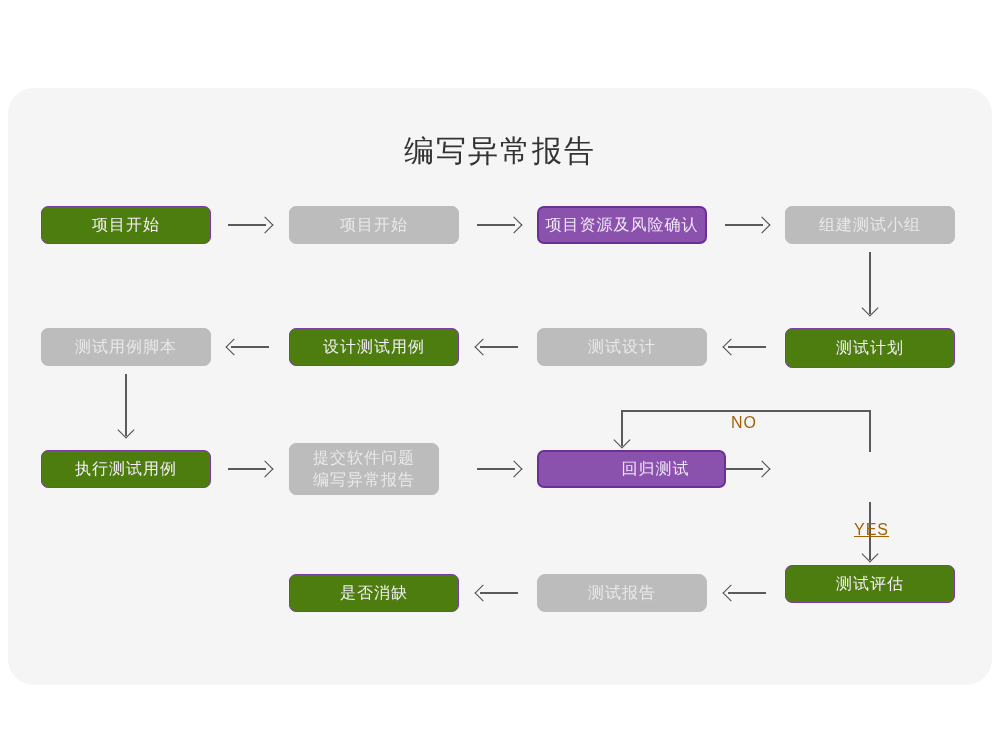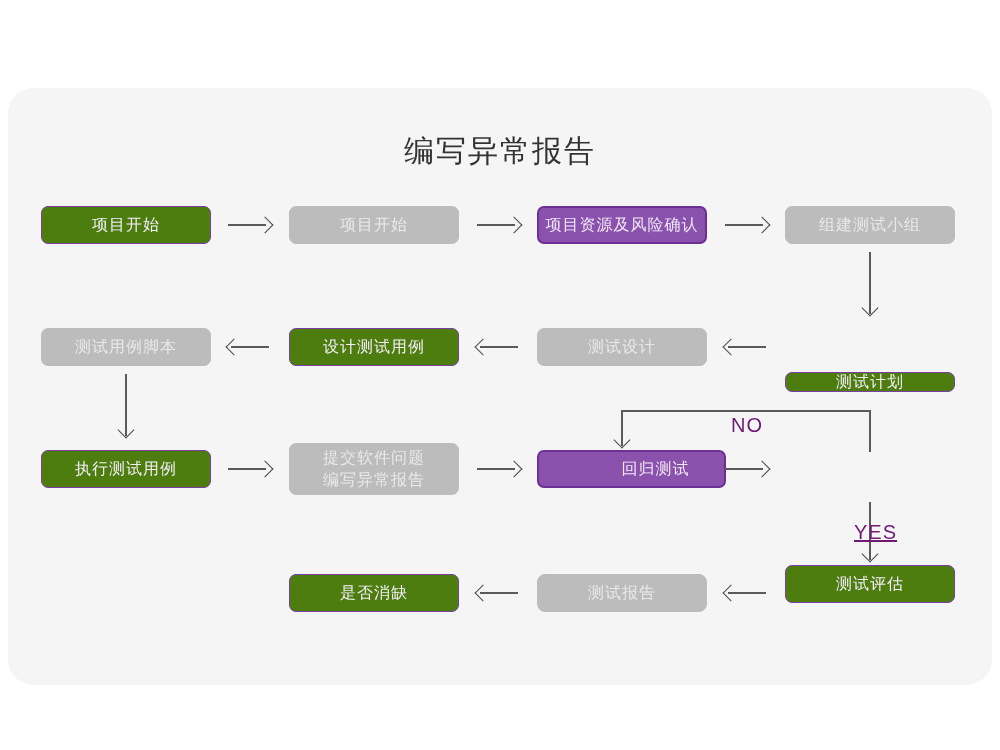--- a/index.html
+++ b/index.html
@@ -92,22 +92,22 @@
     height: 11px;
     border-top: 1.6px solid #4a4a4a;
     border-right: 1.6px solid #4a4a4a;
   }
   .head.right { transform: rotate(45deg); }
   .head.left  { transform: rotate(225deg); }
   .head.down  { transform: rotate(135deg); }
 
   .edge-label {
     position: absolute;
-    font-size: 20px;
-    color: #701a75;
+    font-size: 16px;
+    color: #a16207;
     letter-spacing: 1px;
     font-family: "Liberation Sans", sans-serif;
   }
 </style>
 </head>
 <body>
 
 <div id="canvas">
 
   <div id="panel"></div>
@@ -142,31 +142,31 @@
   <div class="node solid" style="left:289px; top:328px; width:170px; height:38px;">设计测试用例</div>
 
   <div class="conn h-line" style="left:480px; top:346px; width:38px;"></div>
   <div class="head left" style="left:477px; top:341px;"></div>
 
   <div class="node muted" style="left:537px; top:328px; width:170px; height:38px;">测试设计</div>
 
   <div class="conn h-line" style="left:728px; top:346px; width:38px;"></div>
   <div class="head left" style="left:725px; top:341px;"></div>
 
-  <div class="node solid" style="left:785px; top:328px; width:170px; height:20px;margin-top:44px;">测试计划</div>
+  <div class="node solid" style="left:785px; top:328px; width:170px; height:40px;">测试计划</div>
 
   <div class="conn v-line" style="left:125px; top:374px; height:62px;"></div>
   <div class="head down" style="left:120px; top:424px;"></div>
 
   <div class="node solid" style="left:41px; top:450px; width:170px; height:38px;">执行测试用例</div>
 
   <div class="conn h-line" style="left:228px; top:468px; width:38px;"></div>
   <div class="head right" style="left:259px; top:463px;"></div>
 
-  <div class="node muted" style="left:289px; top:443px; width:170px; height:52px;">提交软件问题
+  <div class="node muted" style="left:289px; top:443px; width:150px; height:52px;">提交软件问题
 编写异常报告</div>
 
   <div class="conn h-line" style="left:477px; top:468px; width:38px;"></div>
   <div class="head right" style="left:508px; top:463px;"></div>
 
   <div class="node outline" style="left:537px; top:450px; width:189px; height:38px;padding-left:48px;">回归测试</div>
 
   <div class="conn h-line" style="left:725px; top:468px; width:38px;"></div>
   <div class="head right" style="left:756px; top:463px;"></div>
 

